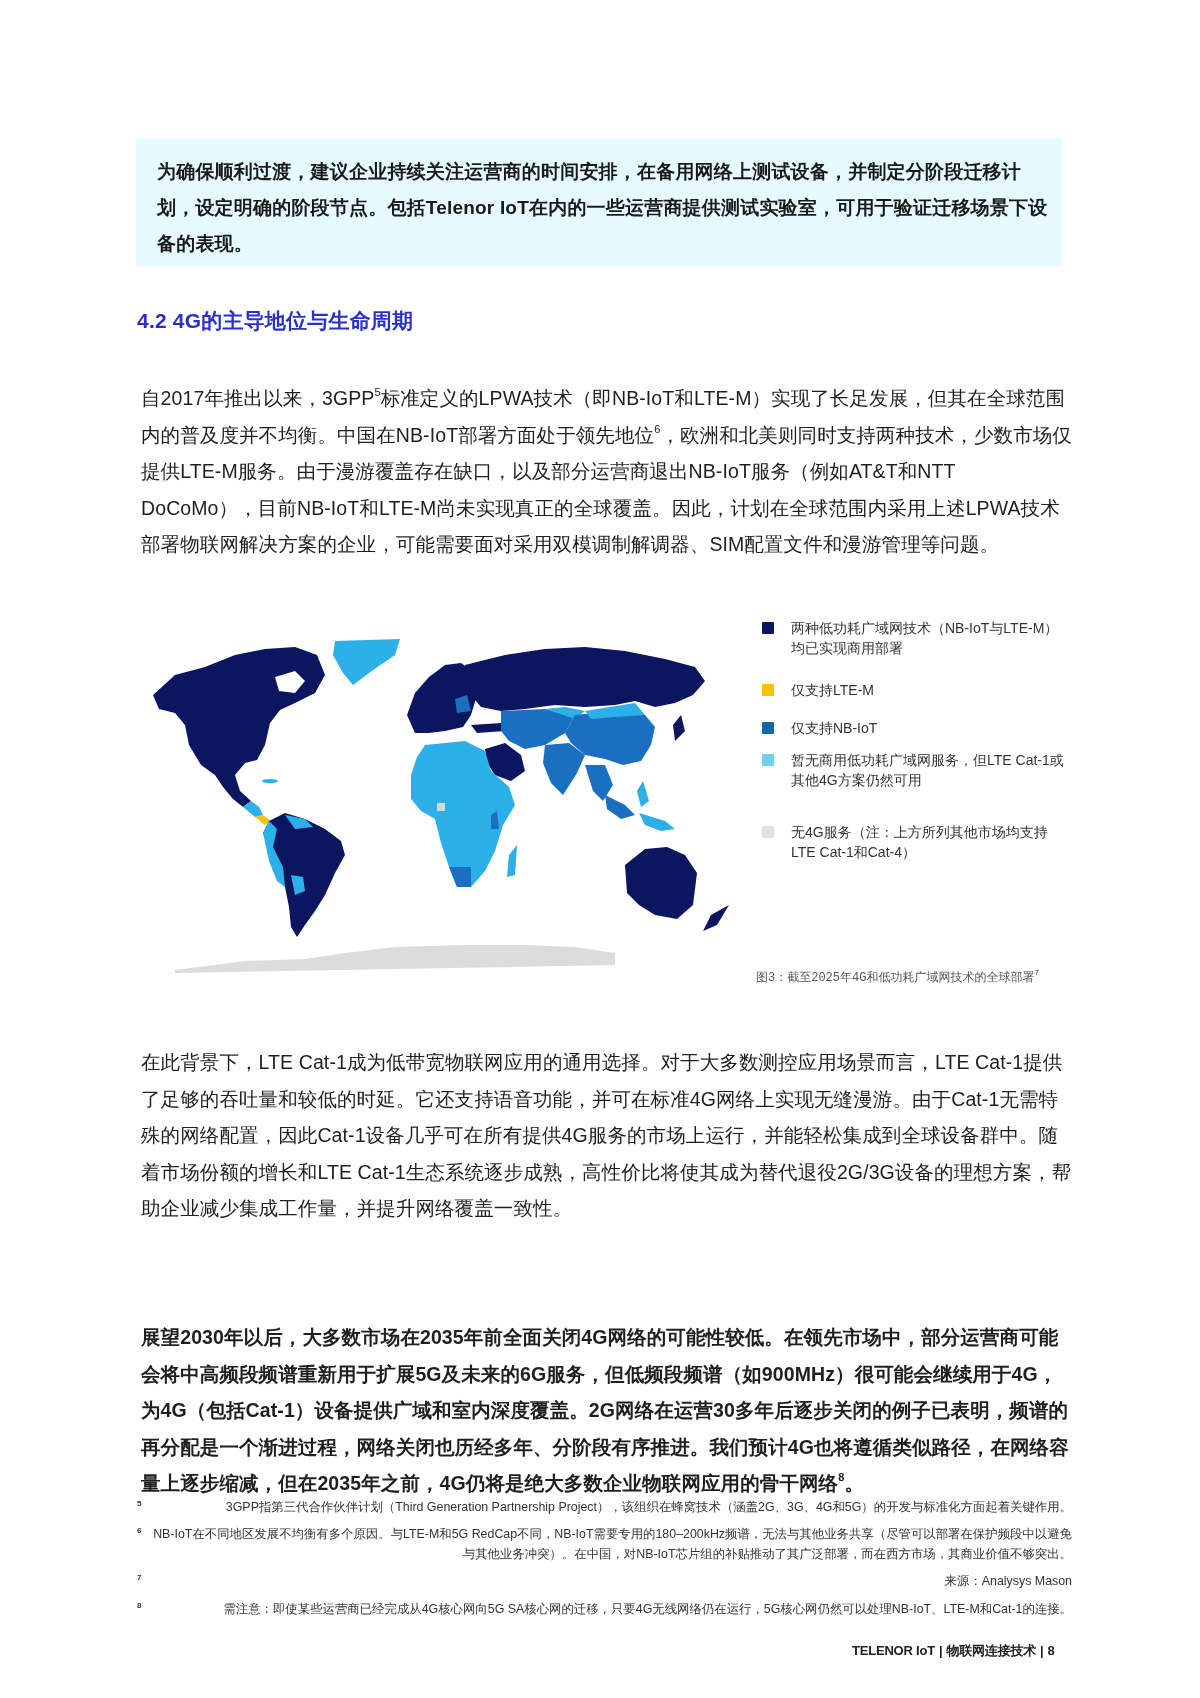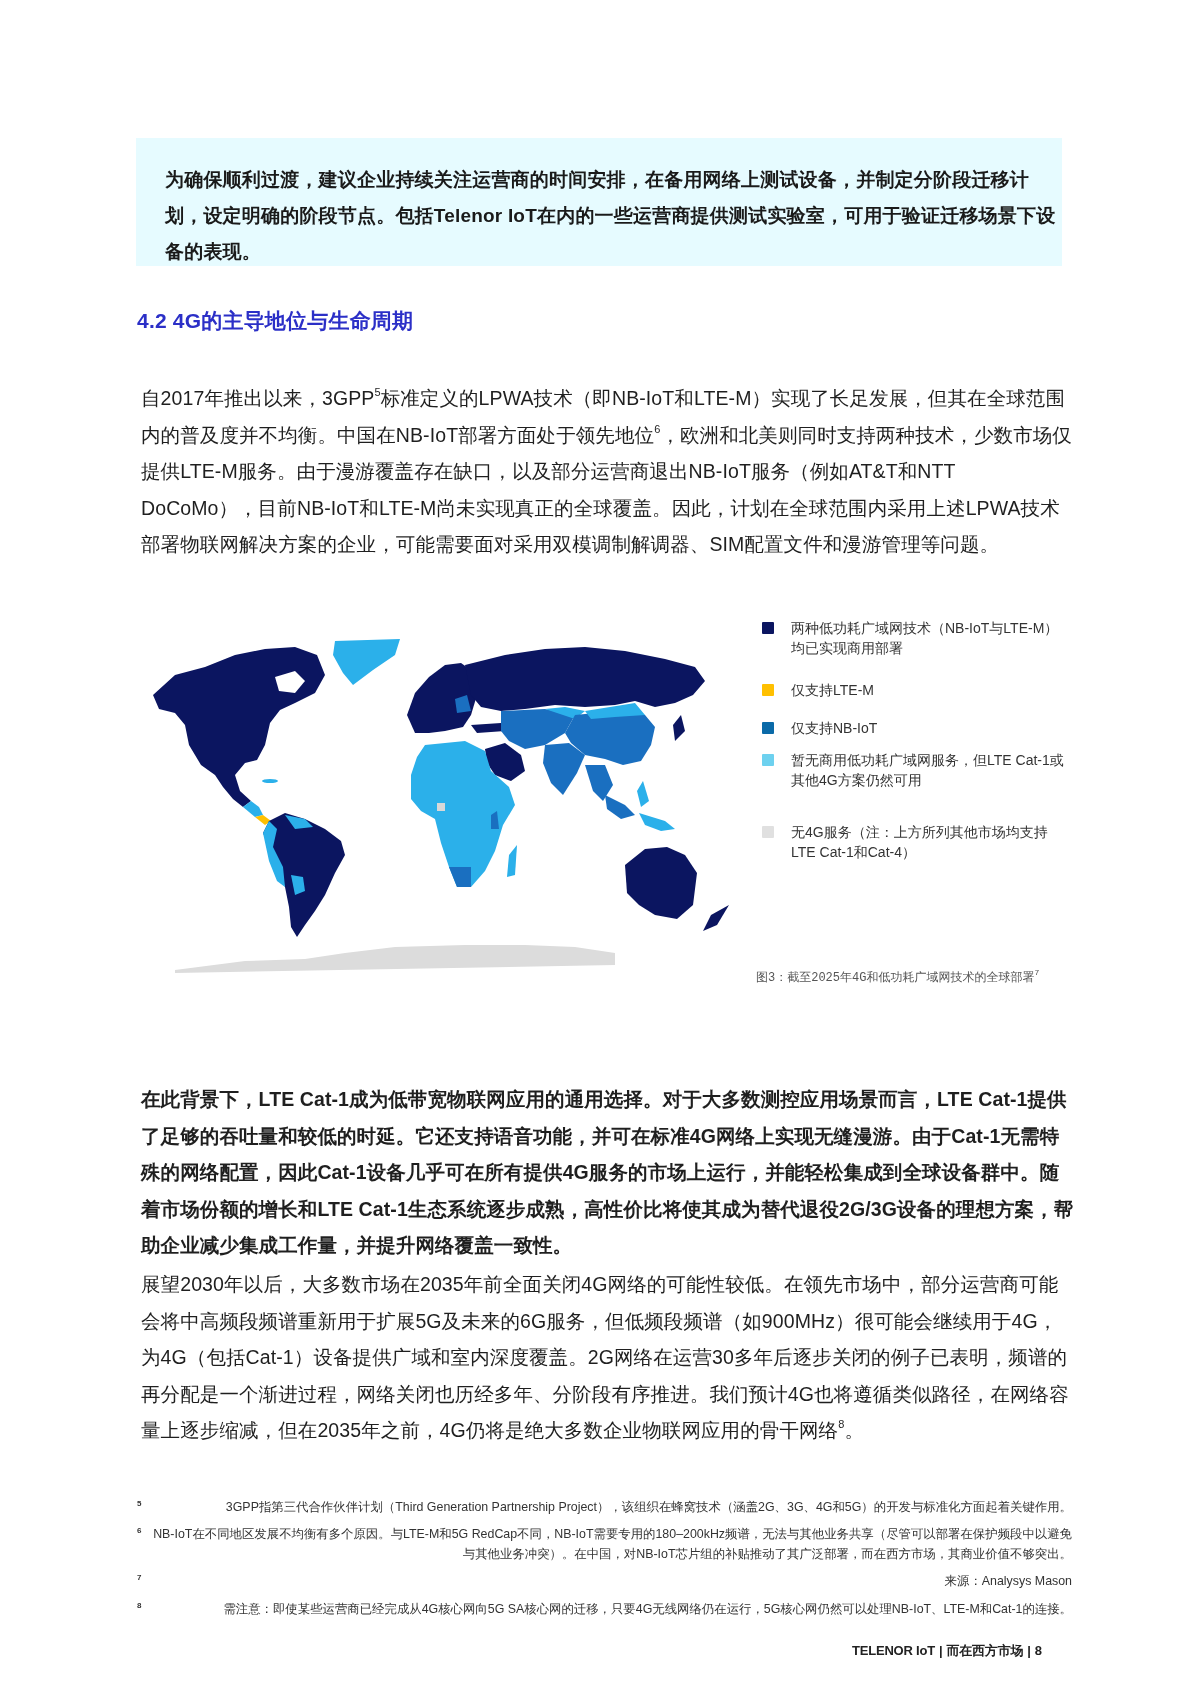--- a/index.html
+++ b/index.html
@@ -2,32 +2,32 @@
 <html><head>
 <meta charset="utf-8">
 <style>
   html, body { margin: 0; padding: 0; background: #ffffff; }
   body { width: 1200px; height: 1698px; position: relative; overflow: hidden;
          font-family: "Liberation Sans", "DejaVu Sans", sans-serif; color: #1f1f1f; }
   .abs { position: absolute; }
 
   
   .callout { left: 136px; top: 138px; width: 926px; height: 128px; background: #e6fbff; }
-  .callout p { margin: 12px; position: absolute; left: 17px; top: 12px; width: 900px;
+  .callout p { margin: 4px; position: absolute; left: 17px; top: 12px; width: 900px;
                font-size: 19px; font-weight: bold; line-height: 36px; color: #1a1a1a; letter-spacing: 0.2px; }
 
   
   .section-heading { left: 137px; top: 307px; font-size: 21px; font-weight: bold; color: #2b2fc7; letter-spacing: 0.2px; text-align: right; }
 
   
   .para { left: 137px; width: 935px; margin: 4px; font-size: 19.5px; line-height: 36.5px; color: #1f1f1f; letter-spacing: 0.1px; }
   .para sup { font-size: 11px; vertical-align: 9px; line-height: 0; }
   .para-1 { top: 376px; }
-  .para-2 { top: 1077px; font-weight: bold; }
-  .para-3 { top: 1262px; }
+  .para-2 { top: 1040px; }
+  .para-3 { top: 1315px; font-weight: bold; }
 
   
   .map { left: 145px; top: 615px; width: 605px; height: 360px; }
   .legend { left: 762px; top: 618px; width: 310px; }
   .legend-item { position: absolute; left: 0; width: 310px; }
   .legend-swatch { position: absolute; left: 0; top: 4px; width: 12px; height: 12px; border-radius: 1px; }
   .legend-label { position: absolute; left: 29px; top: 0; width: 280px; font-size: 14px; line-height: 20px; color: #333; }
 
   .caption { left: 756px; top: 969px; font-size: 12px; color: #555; font-family: Liberation Mono, monospace; }
   .caption sup { font-size: 8px; vertical-align: 6px; line-height: 0; }
@@ -150,14 +150,14 @@
 <div class="abs footnote fn-7">
   <span class="fn-num">7</span>
   <span class="fn-text">来源：Analysys Mason</span>
 </div>
 <div class="abs footnote fn-8">
   <span class="fn-num">8</span>
   <span class="fn-text">需注意：即使某些运营商已经完成从4G核心网向5G SA核心网的迁移，只要4G无线网络仍在运行，5G核心网仍然可以处理NB-IoT、LTE-M和Cat-1的连接。</span>
 </div>
 
 <div class="abs footer">
-  <span>TELENOR IoT</span><span class="sep">|</span><span>而在西方市场</span><span class="sep">|</span><span>8</span>
+  <span>TELENOR IoT</span><span class="sep">|</span><span>物联网连接技术</span><span class="sep">|</span><span>8</span>
 </div>
 
 </body></html>

